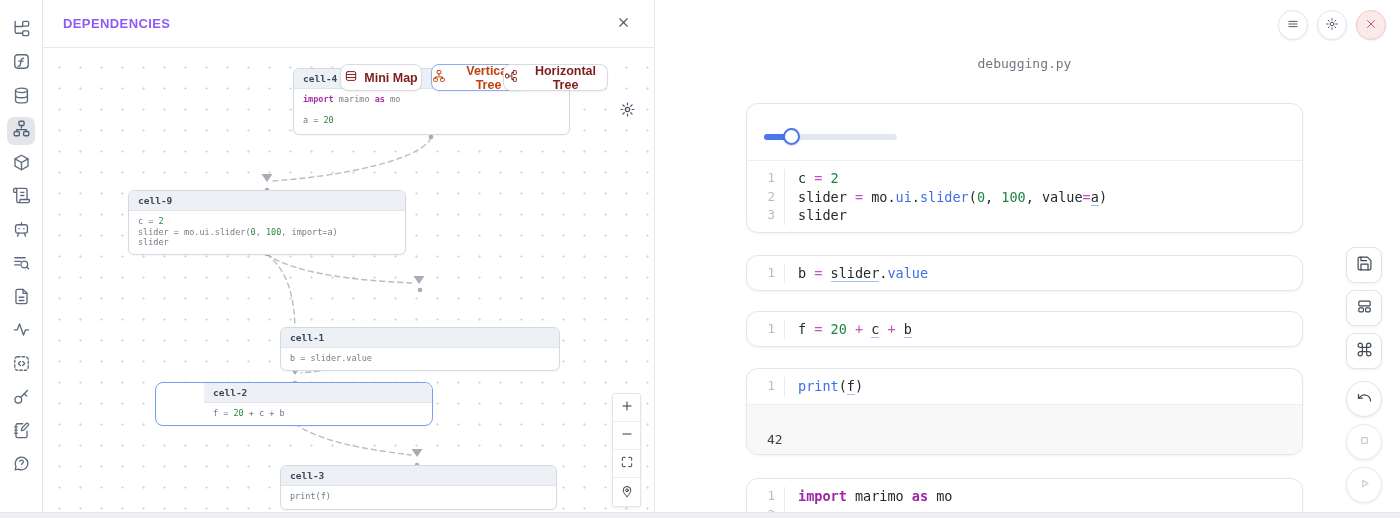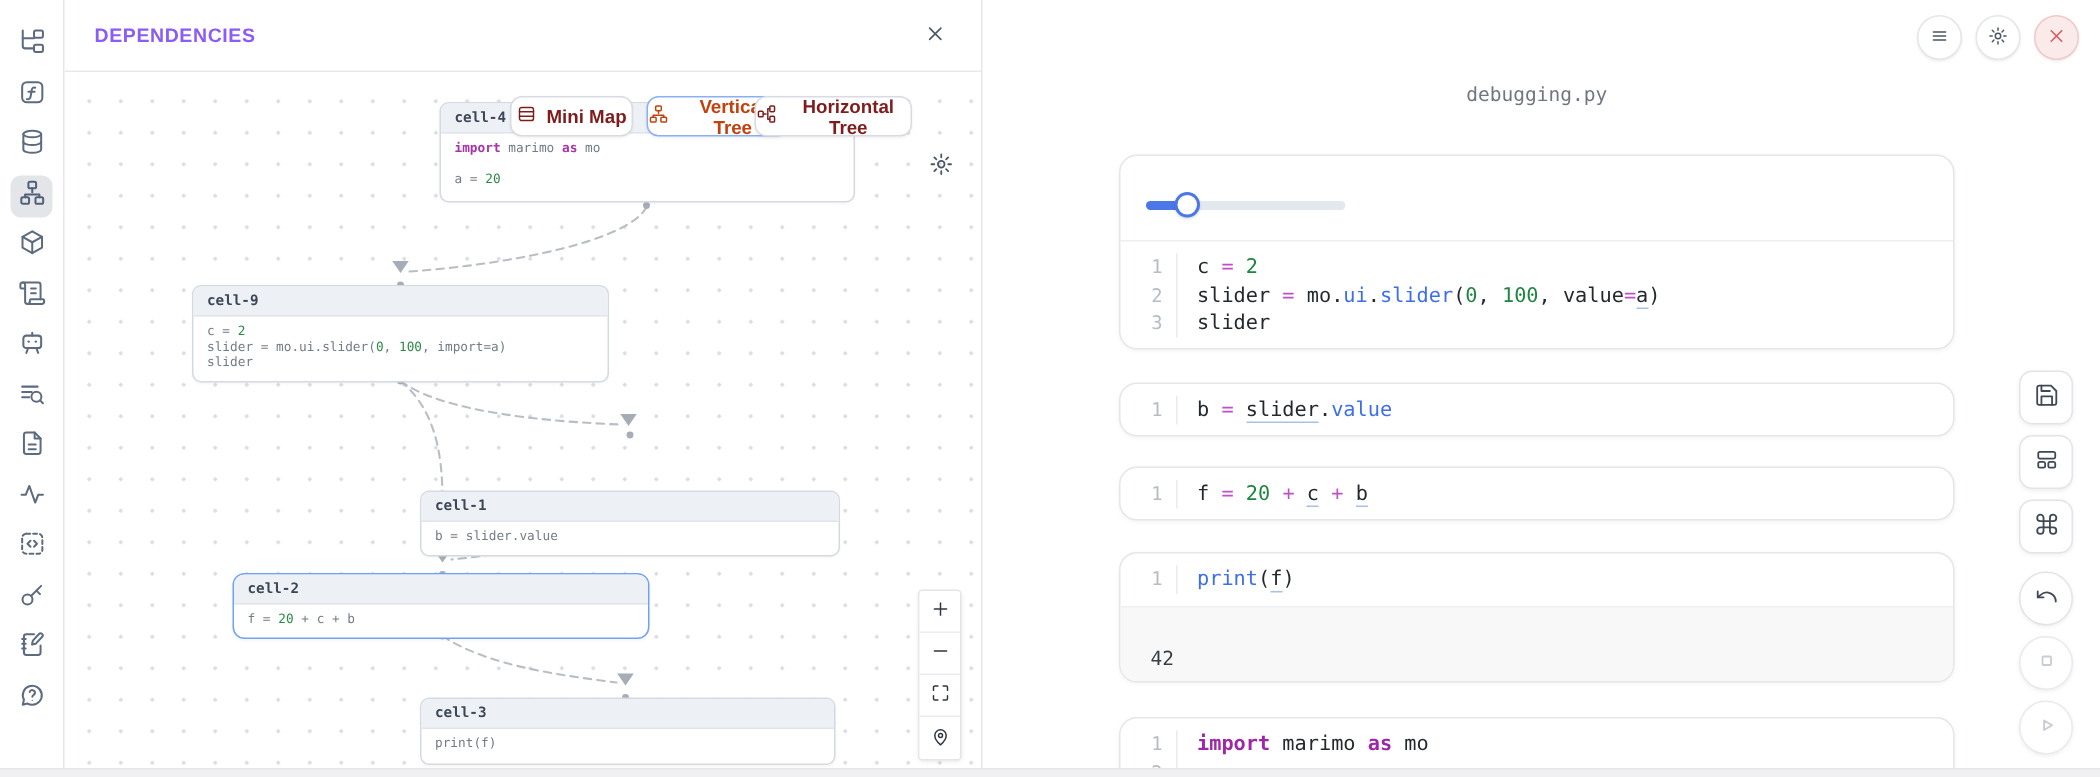--- a/index.html
+++ b/index.html
@@ -26,21 +26,21 @@
     color:#4b5563; cursor:pointer; display:flex; align-items:center; justify-content:center; }
   .dep-close svg { width:15px; height:15px; }
 
   .graph { position:absolute; left:0; top:48px; width:611px; height:470px; overflow:hidden;
     background-image:radial-gradient(circle, #dcdee1 1.1px, transparent 1.1px);
     background-size:21px 21px; background-position:6px 9px; }
   .edges { position:absolute; left:0; top:0; width:611px; height:470px; }
 
   .gnode { position:absolute; background:#fff; border:1px solid #d5dae1; border-radius:6px;
     box-shadow:0 1px 2px rgba(20,30,50,.04); overflow:hidden; cursor:pointer; }
-  .gnode.hl { border:1.5px solid #71a3f2; border-radius:8px; }
+  .gnode.hl { border:1.5px solid #71a3f2; border-radius:8px;padding-left:48px; }
   .gnode-h { background:#edf1f6; border-bottom:1px solid #e0e5eb; padding:4px 9px;
     font-family:"DejaVu Sans Mono", monospace; font-size:9.5px; font-weight:bold; color:#3b4656; }
   .gnode-b { padding:5px 9px 6px; font-family:"DejaVu Sans Mono", monospace; font-size:8.5px;
     line-height:10.5px; white-space:pre; }
   .tk-g  { color:#747c86; }
   .tk-gn { color:#2d8745; }
   .tk-gk { color:#a733a7; font-weight:bold; }
 
   .graph-toolbar { position:absolute; top:0; left:0; width:100%; height:0; z-index:12; }
   .gt-btn { position:absolute; top:16px; height:27px; background:#fff;

